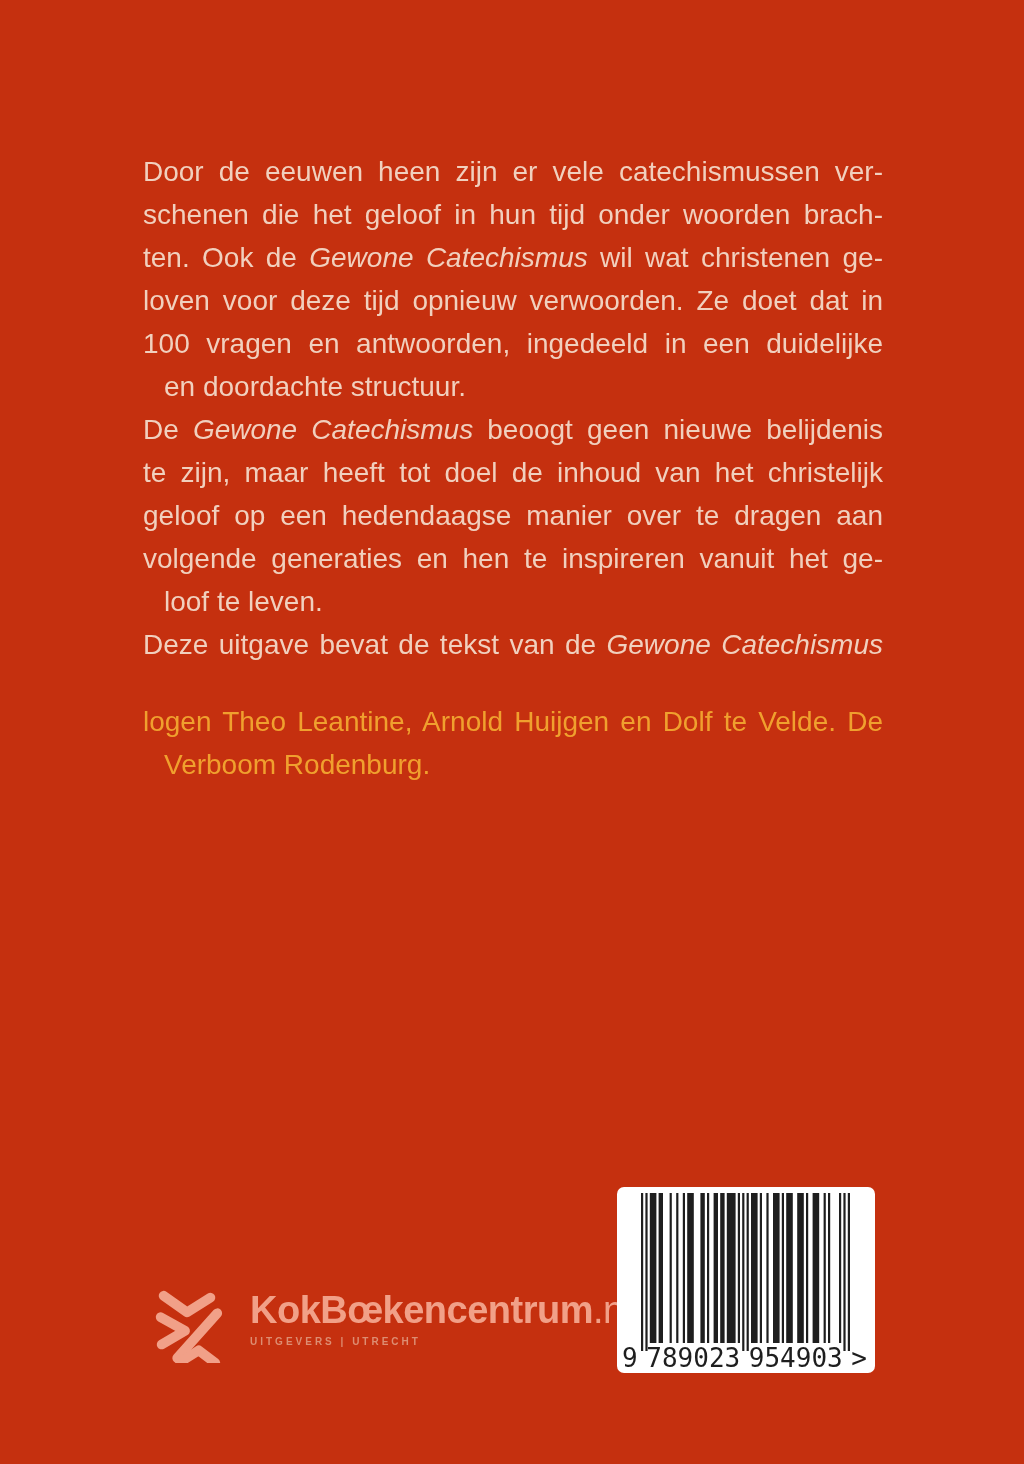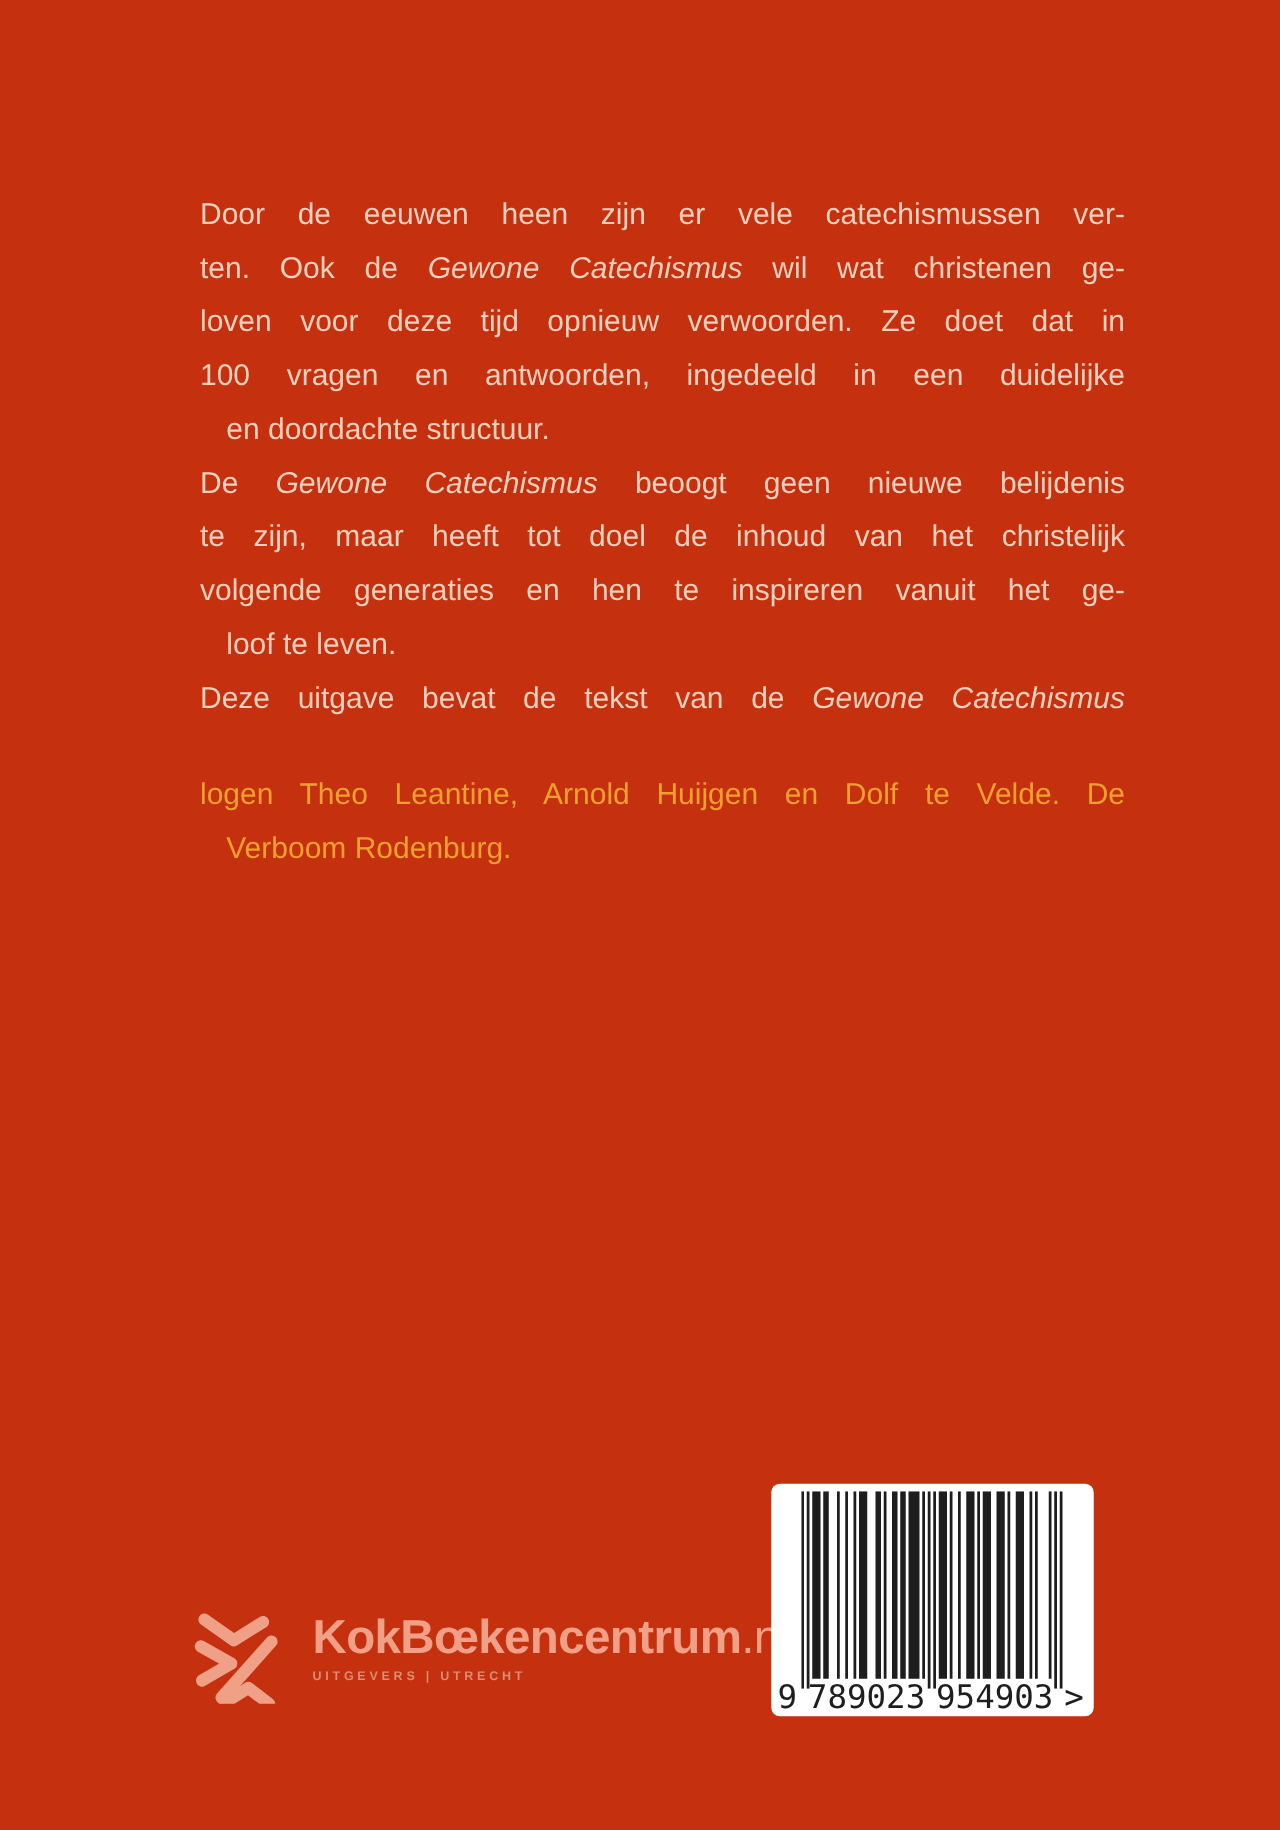--- a/index.html
+++ b/index.html
@@ -5,22 +5,22 @@
   html,body{margin:0;padding:0;}
   body{
     width:1024px;height:1464px;
     background:var(--bg,#c5300f);
     font-family:"Liberation Sans",sans-serif;
     position:relative;overflow:hidden;
   }
   .cover{position:absolute;inset:0;}
   
   .textblock{
-    position:absolute;left:160px;top:150px;width:740px;
-    font-size:24px;line-height:43px;
+    position:absolute;left:143px;top:150px;width:740px;
+    font-size:28px;line-height:43px;
     color:var(--body,#f1d0be);
   }
   .para{margin:0;}
   .para.accent{color:var(--accent,#f0a02e);margin-top:34px;}
   .line{
     text-align:justify;
     text-align-last:justify;
   }
   .line.last{text-align-last:left;margin-left:21px;}
   .line .it{font-style:italic;}
@@ -56,28 +56,30 @@
   }
 </style>
 </head>
 <body style="--bg: #c5300f; --body: #f1d0be; --accent: #f0a02e; --logo: #f1a088; --logosub: #dd8d72; --barcodebg: #ffffff; --ink: #1e1e1e;">
 
 <div class="cover">
 
   <div class="textblock" id="textblock">
       <div class="para">
         <div class="line"><span>Door de eeuwen heen zijn er vele catechismussen ver-</span></div>
+        <div class="line"><span>schenen die het geloof in hun tijd onder woorden brach-</span></div>
         <div class="line"><span>ten. Ook de </span><span class="it">Gewone Catechismus</span><span> wil wat christenen ge-</span></div>
         <div class="line"><span>loven voor deze tijd opnieuw verwoorden. Ze doet dat in</span></div>
         <div class="line"><span>100 vragen en antwoorden, ingedeeld in een duidelijke</span></div>
         <div class="line last"><span>en doordachte structuur.</span></div>
       </div>
       <div class="para">
         <div class="line"><span>De </span><span class="it">Gewone Catechismus</span><span> beoogt geen nieuwe belijdenis</span></div>
         <div class="line"><span>te zijn, maar heeft tot doel de inhoud van het christelijk</span></div>
+        <div class="line"><span>geloof op een hedendaagse manier over te dragen aan</span></div>
         <div class="line"><span>volgende generaties en hen te inspireren vanuit het ge-</span></div>
         <div class="line last"><span>loof te leven.</span></div>
       </div>
       <div class="para">
         <div class="line"><span>Deze uitgave bevat de tekst van de </span><span class="it">Gewone Catechismus</span></div>
       </div>
       <div class="para accent">
         <div class="line"><span>logen Theo Leantine, Arnold Huijgen en Dolf te Velde. De</span></div>
         <div class="line last"><span>Verboom Rodenburg.</span></div>
       </div>

